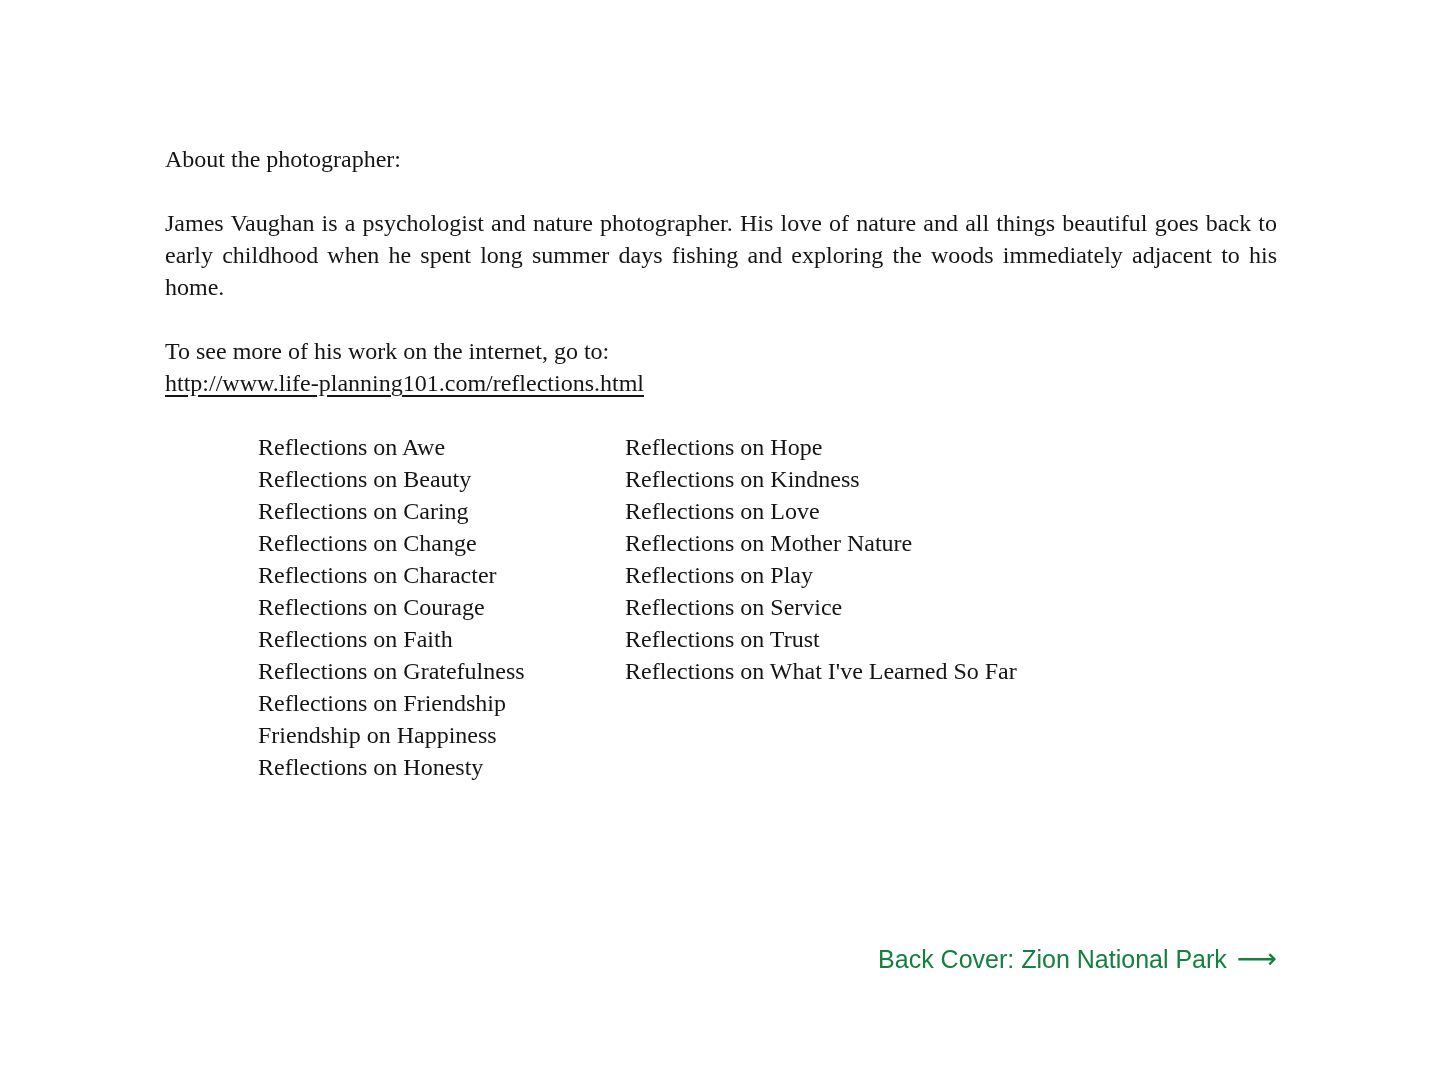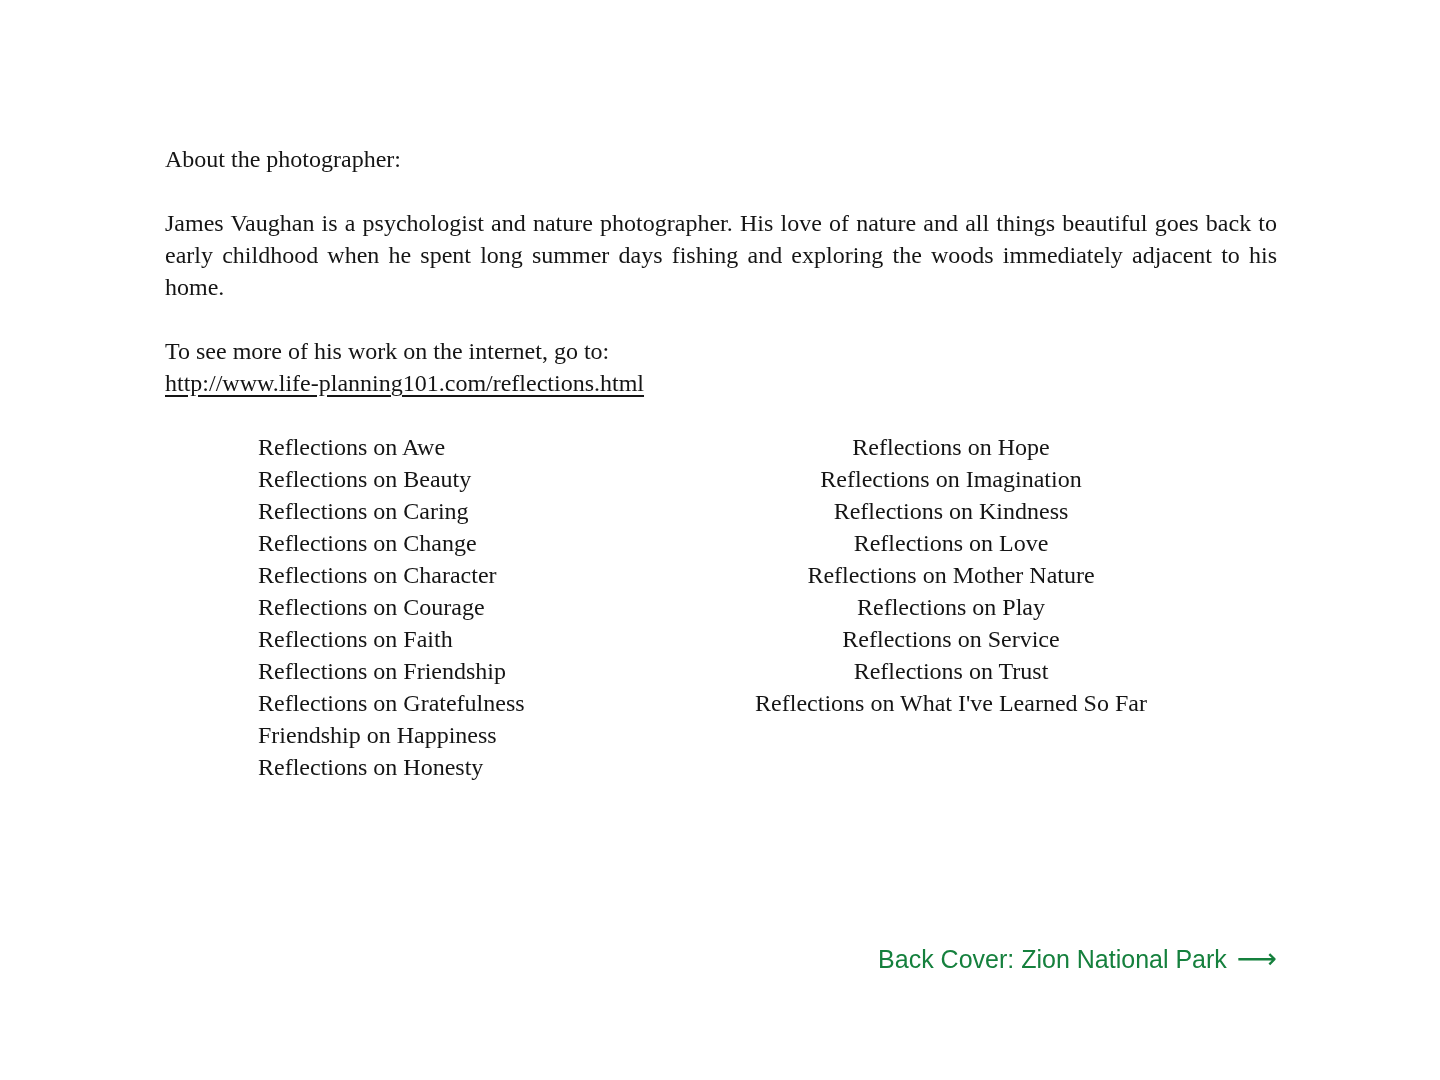--- a/index.html
+++ b/index.html
@@ -26,21 +26,21 @@
   .url-line a {
     color: inherit;
     text-decoration: underline;
     text-underline-offset: 4px;
   }
   .books-columns {
     display: flex;
     margin-left: 81px;
   }
   .books-col-left { width: 367px; flex: 0 0 367px; margin-left: 12px; }
-  .books-col-right { flex: 1; text-align: center; }
+  .books-col-right { flex: 1; }
   .book-item { line-height: 32px; white-space: nowrap; }
   .back-cover-line {
     position: absolute;
     left: 165px;
     top: 941px;
     width: 1112px;
     text-align: right;
     font-family: "Liberation Sans", sans-serif;
     font-size: 25px;
     line-height: 36px;
@@ -85,33 +85,32 @@
           <div class="book-item">Reflections on Caring</div>
 
           <div class="book-item">Reflections on Change</div>
 
           <div class="book-item">Reflections on Character</div>
 
           <div class="book-item">Reflections on Courage</div>
 
           <div class="book-item">Reflections on Faith</div>
 
+          <div class="book-item">Reflections on Gratefulness</div>
+
           <div class="book-item">Reflections on Friendship</div>
-
-          <div class="book-item">Reflections on Gratefulness</div>
 
           <div class="book-item">Friendship on Happiness</div>
 
           <div class="book-item">Reflections on Honesty</div>
         </div>
       <div class="books-col-right">
 
           <div class="book-item">Reflections on Hope</div>
 
-          <div class="book-item">Reflections on Imagination</div>
 
           <div class="book-item">Reflections on Kindness</div>
 
           <div class="book-item">Reflections on Love</div>
 
           <div class="book-item">Reflections on Mother Nature</div>
 
 
           <div class="book-item">Reflections on Play</div>
 

